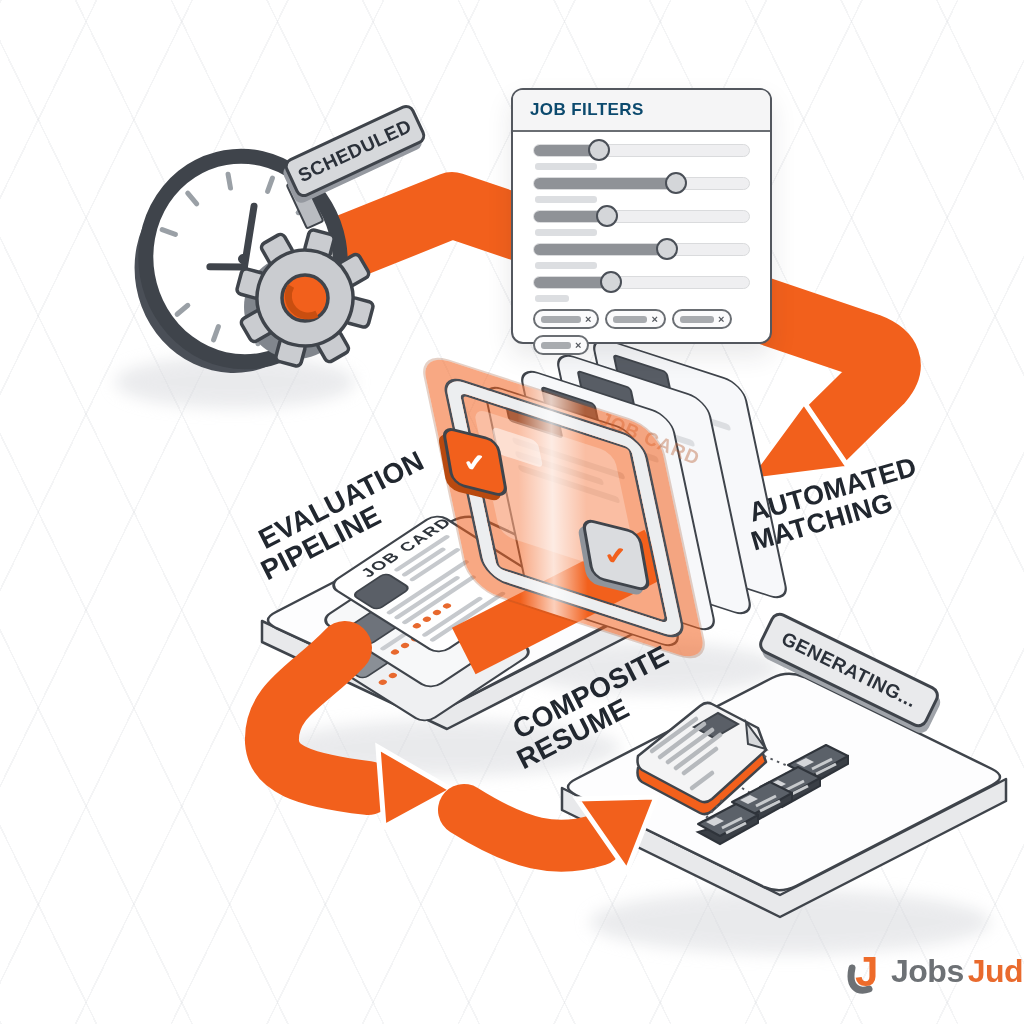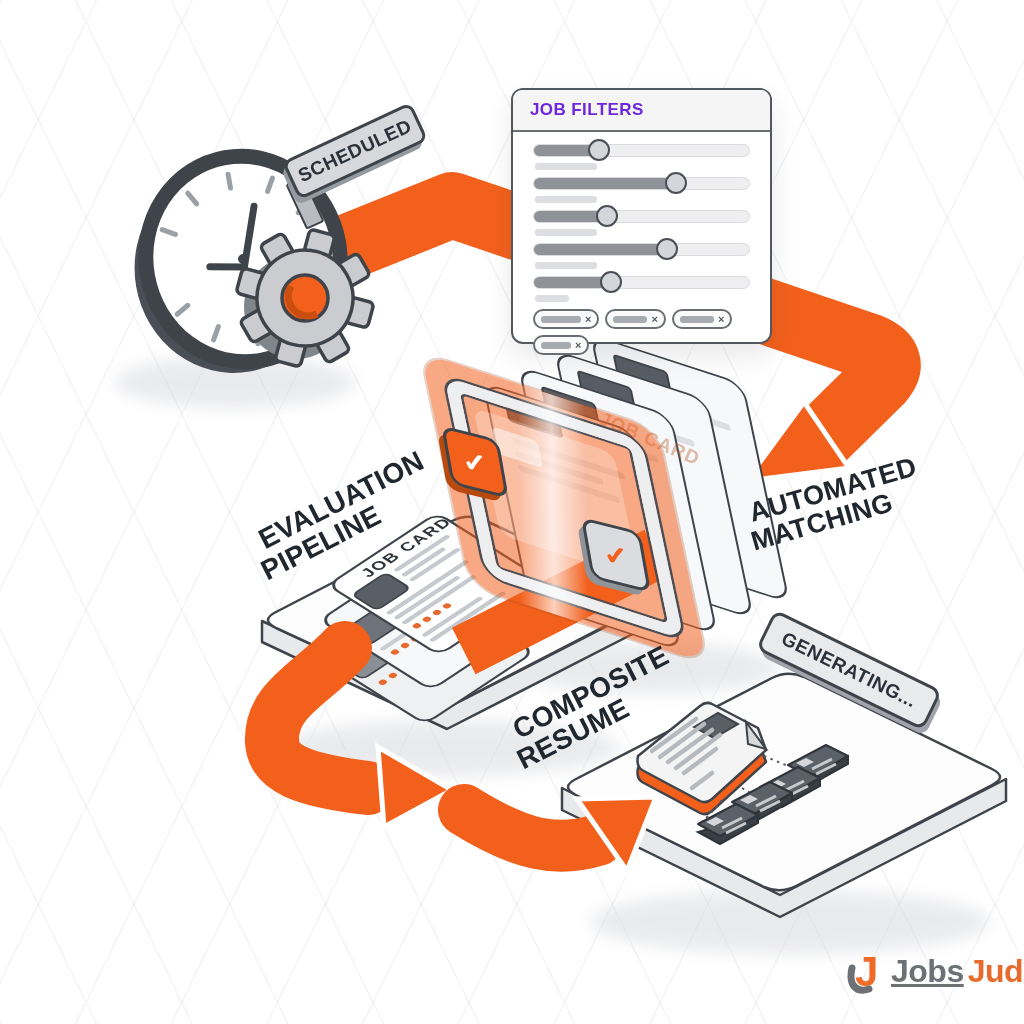--- a/index.html
+++ b/index.html
@@ -8,21 +8,21 @@
   .grid-bg{position:absolute;inset:0;
     background:
       repeating-linear-gradient(116deg,rgba(206,209,214,.22) 0 1.6px,transparent 1.6px 86px),
       repeating-linear-gradient(64deg,rgba(206,209,214,.22) 0 1.6px,transparent 1.6px 86px);}
   svg.scene{position:absolute;left:0;top:0;}
 
   
   #filters{position:absolute;left:511px;top:88px;width:257px;height:252px;background:#fff;
     border:2.5px solid #53575e;border-radius:12px;box-shadow:0 12px 26px rgba(40,44,52,.10);}
   .fp-header{height:40px;display:flex;align-items:center;padding-left:17px;font-weight:800;
-    font-size:17px;color:#6d28d9;background:#f5f5f6;border-bottom:2px solid #6a6e73;
+    font-size:17px;color:#0c4a6e;background:#f5f5f6;border-bottom:2px solid #6a6e73;
     border-radius:9px 9px 0 0;letter-spacing:.4px;}
   .fp-body{padding:12px 20px 0 20px;}
   .srow{margin-bottom:1px;}
   .track{position:relative;height:11px;background:#efeff1;border:1.5px solid #dadbdd;border-radius:7px;}
   .fill{height:100%;background:#8f9297;border-radius:7px;}
   .knob{position:absolute;top:-6px;width:22px;height:22px;background:#d4d6d9;
     border:2.5px solid #4a4f57;border-radius:50%;box-sizing:border-box;}
   .slabel{width:62px;height:7px;background:#dcdee1;border-radius:3px;margin:6px 0 7px 2px;}
   .srow:nth-child(5) .slabel{width:34px;}
   .chips{display:flex;flex-wrap:wrap;gap:6px;width:214px;margin-top:3px;}
@@ -75,21 +75,21 @@
   #lab-match{left:746px;top:500px;font-size:27px;transform:rotate(-16deg);}
   #lab-match .l2{display:block;margin-left:-6px;}
   #lab-eval{left:254px;top:528px;font-size:28px;transform:rotate(-27deg);}
   #lab-eval .l2{display:block;margin-left:-12px;}
   #lab-comp{left:508px;top:718px;font-size:28px;transform:rotate(-27deg);}
   #lab-comp .l2{display:block;margin-left:-10px;}
 
   
   #logo{position:absolute;left:845px;top:946px;display:flex;align-items:center;gap:4px;}
   #logo .t{font-size:32px;font-weight:700;letter-spacing:-.5px;}
-  #logo .jobs{color:#6d7175;text-decoration:underline;}
+  #logo .jobs{color:#6d7175;}
   #logo .judo{color:#e96a2d;}
 </style>
 </head>
 <body>
 
 <div class="grid-bg"></div>
 
 <svg class="scene" width="1024" height="1024" viewBox="0 0 1024 1024">
   <defs>
     <filter id="blur8" x="-40%" y="-40%" width="180%" height="180%">

